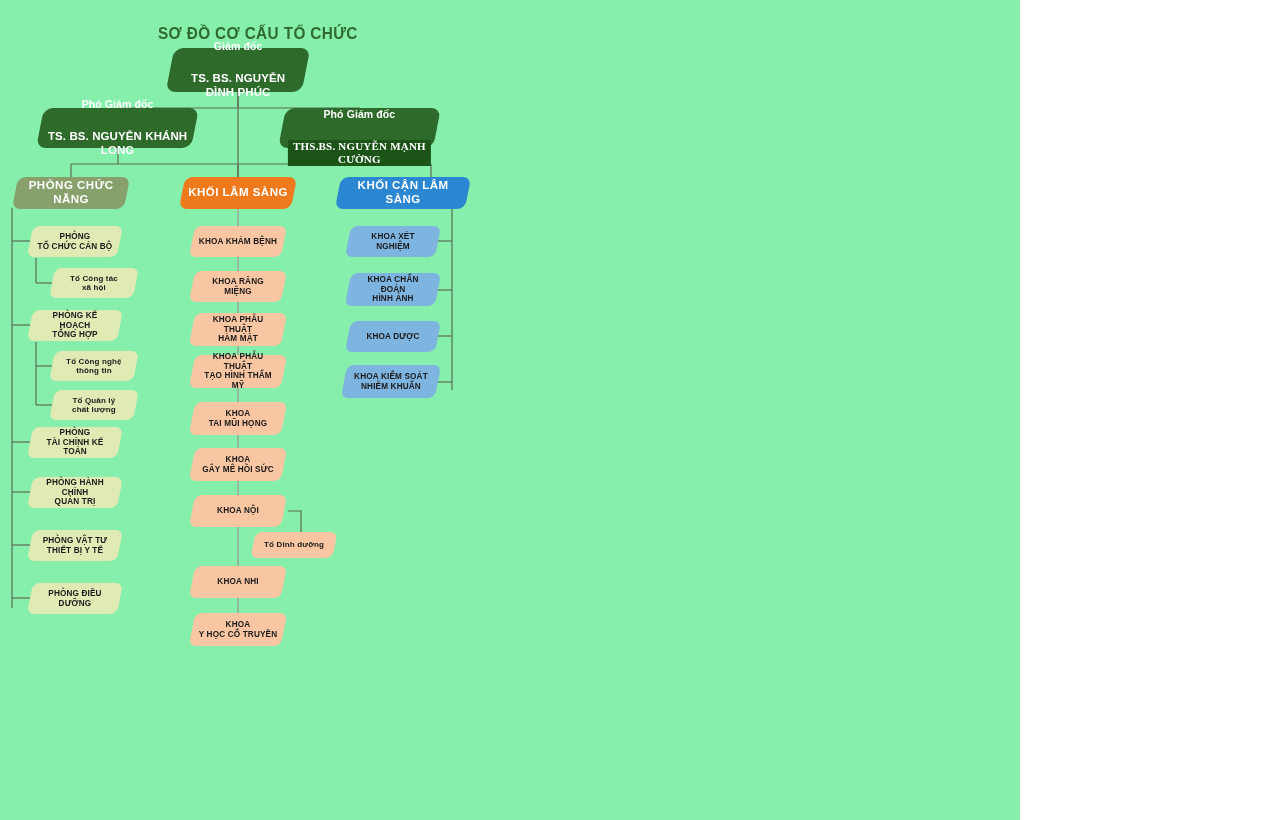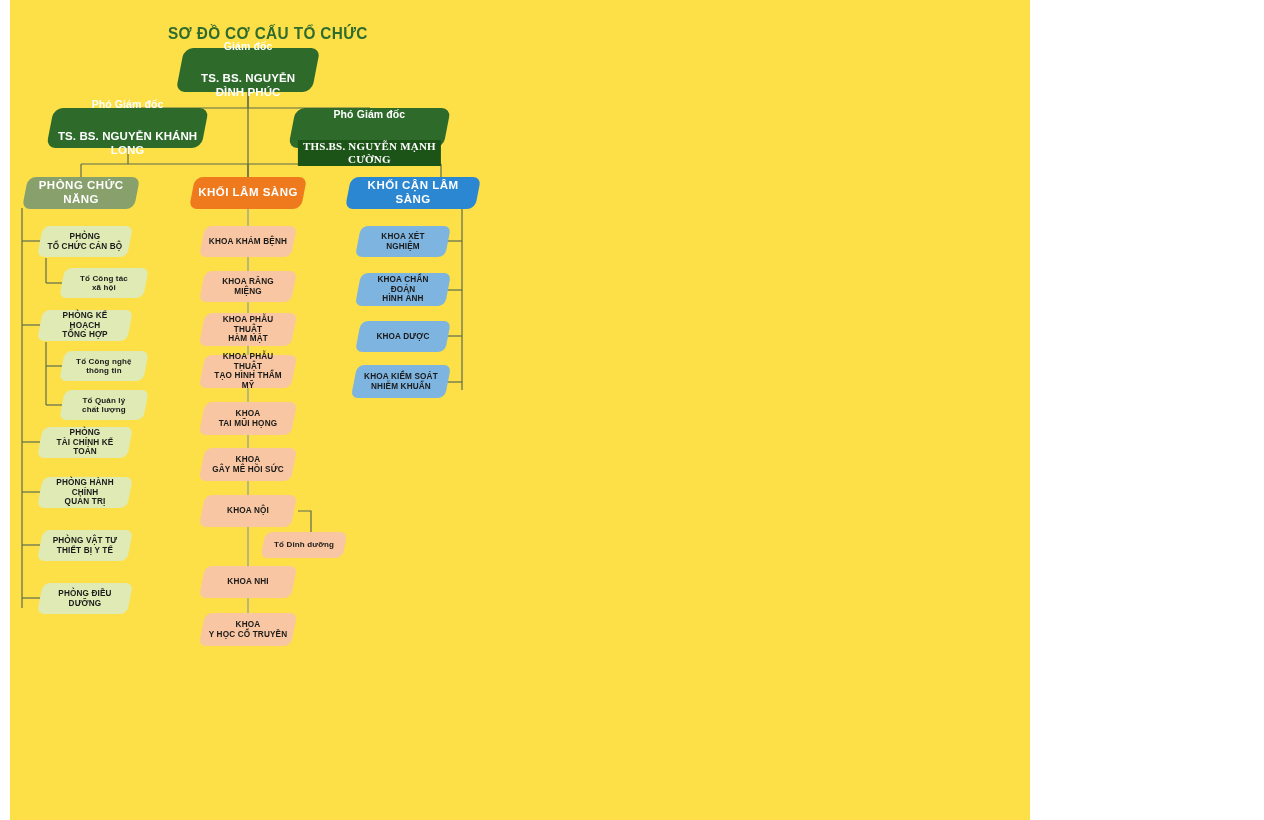--- a/index.html
+++ b/index.html
@@ -7,22 +7,21 @@
   html, body {
     margin: 0; padding: 0;
     background: #ffffff;
     font-family: "Liberation Sans", "DejaVu Sans", sans-serif;
   }
   #canvas {
     position: relative;
     width: 1020px;
     height: 820px;
     overflow: hidden;
-    background: #fde047;
-    margin-left: 10px;
+    background: #86efac;
   }
 
   
   #chart-title {
     position: absolute;
     left: 158px; top: 24px;
     width: 320px;
     font-size: 16.5px;
     font-weight: bold;
     letter-spacing: 0.4px;

